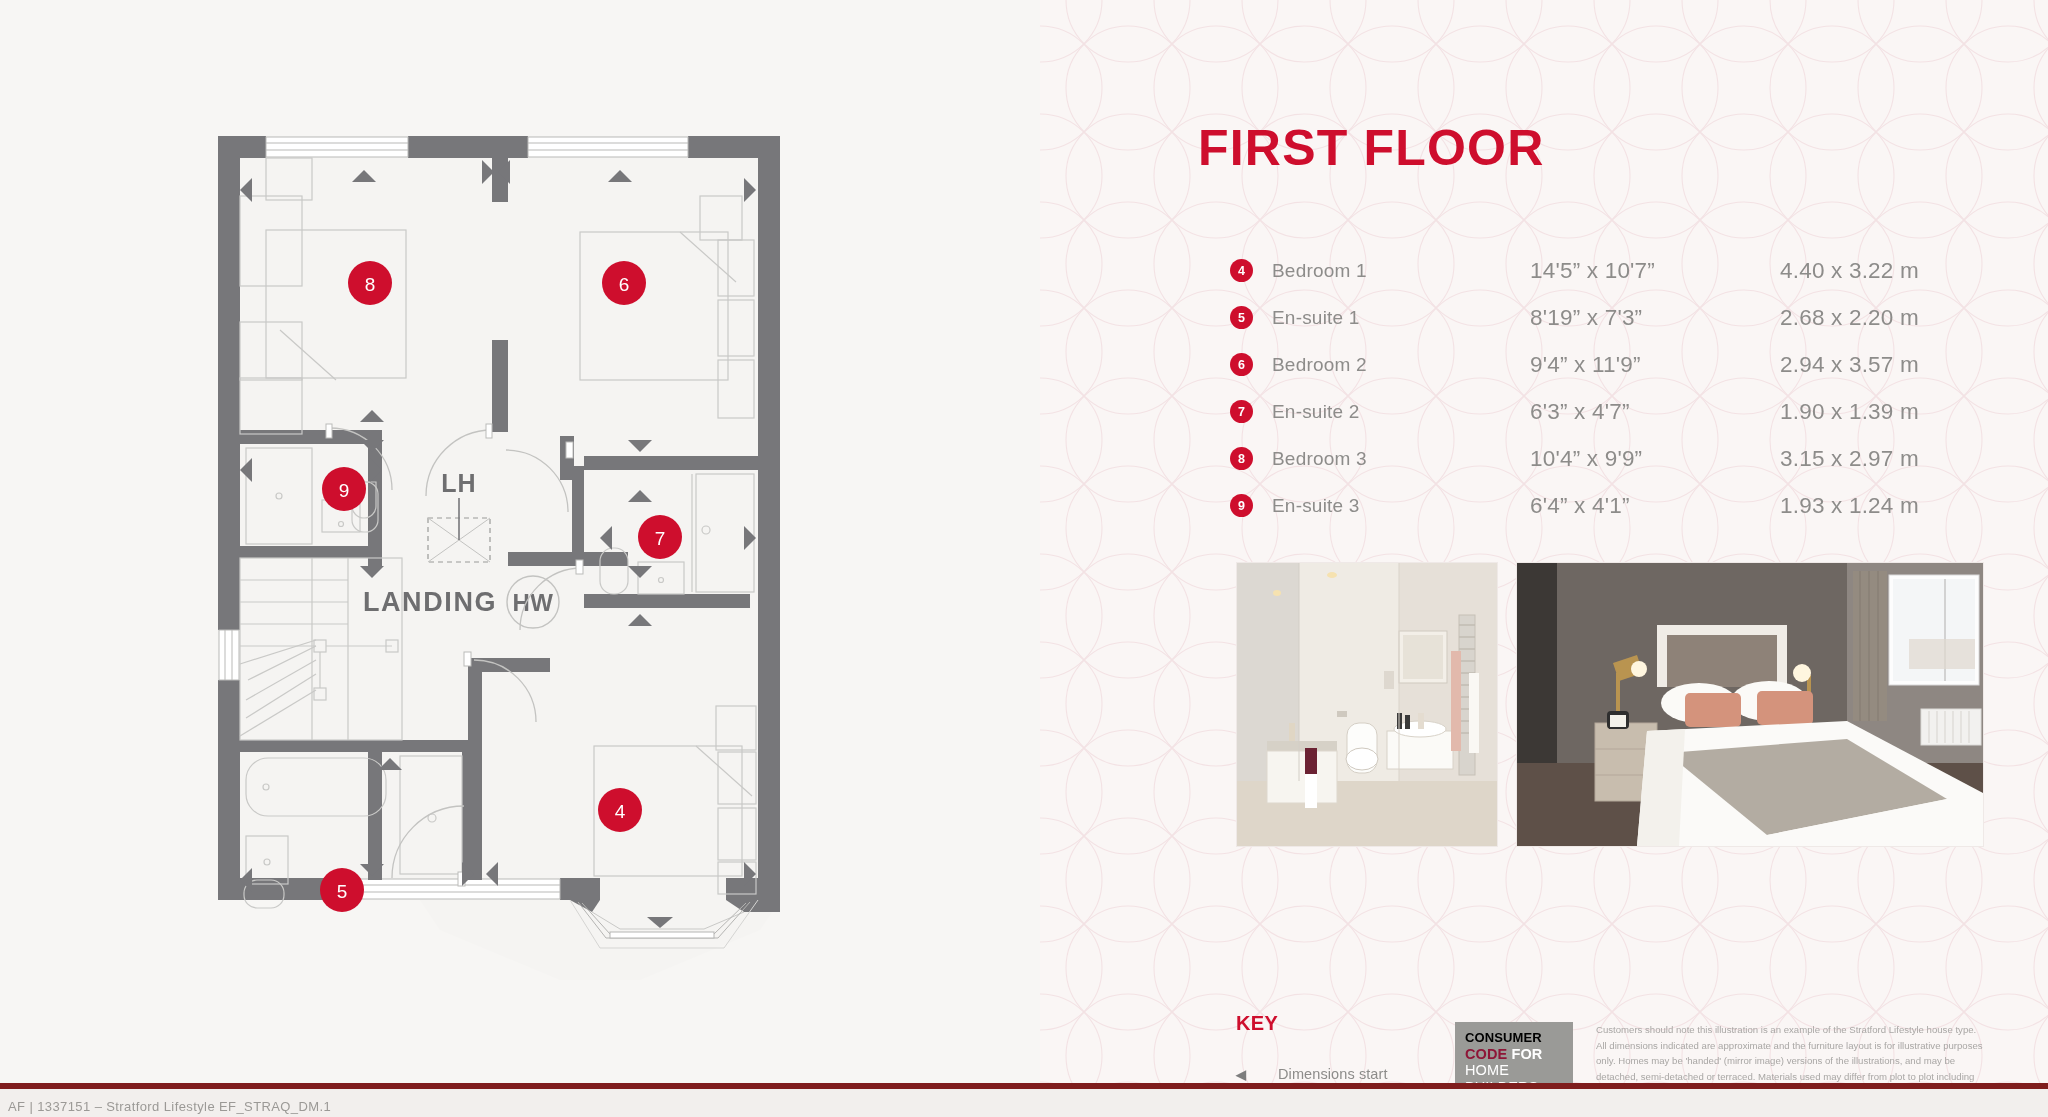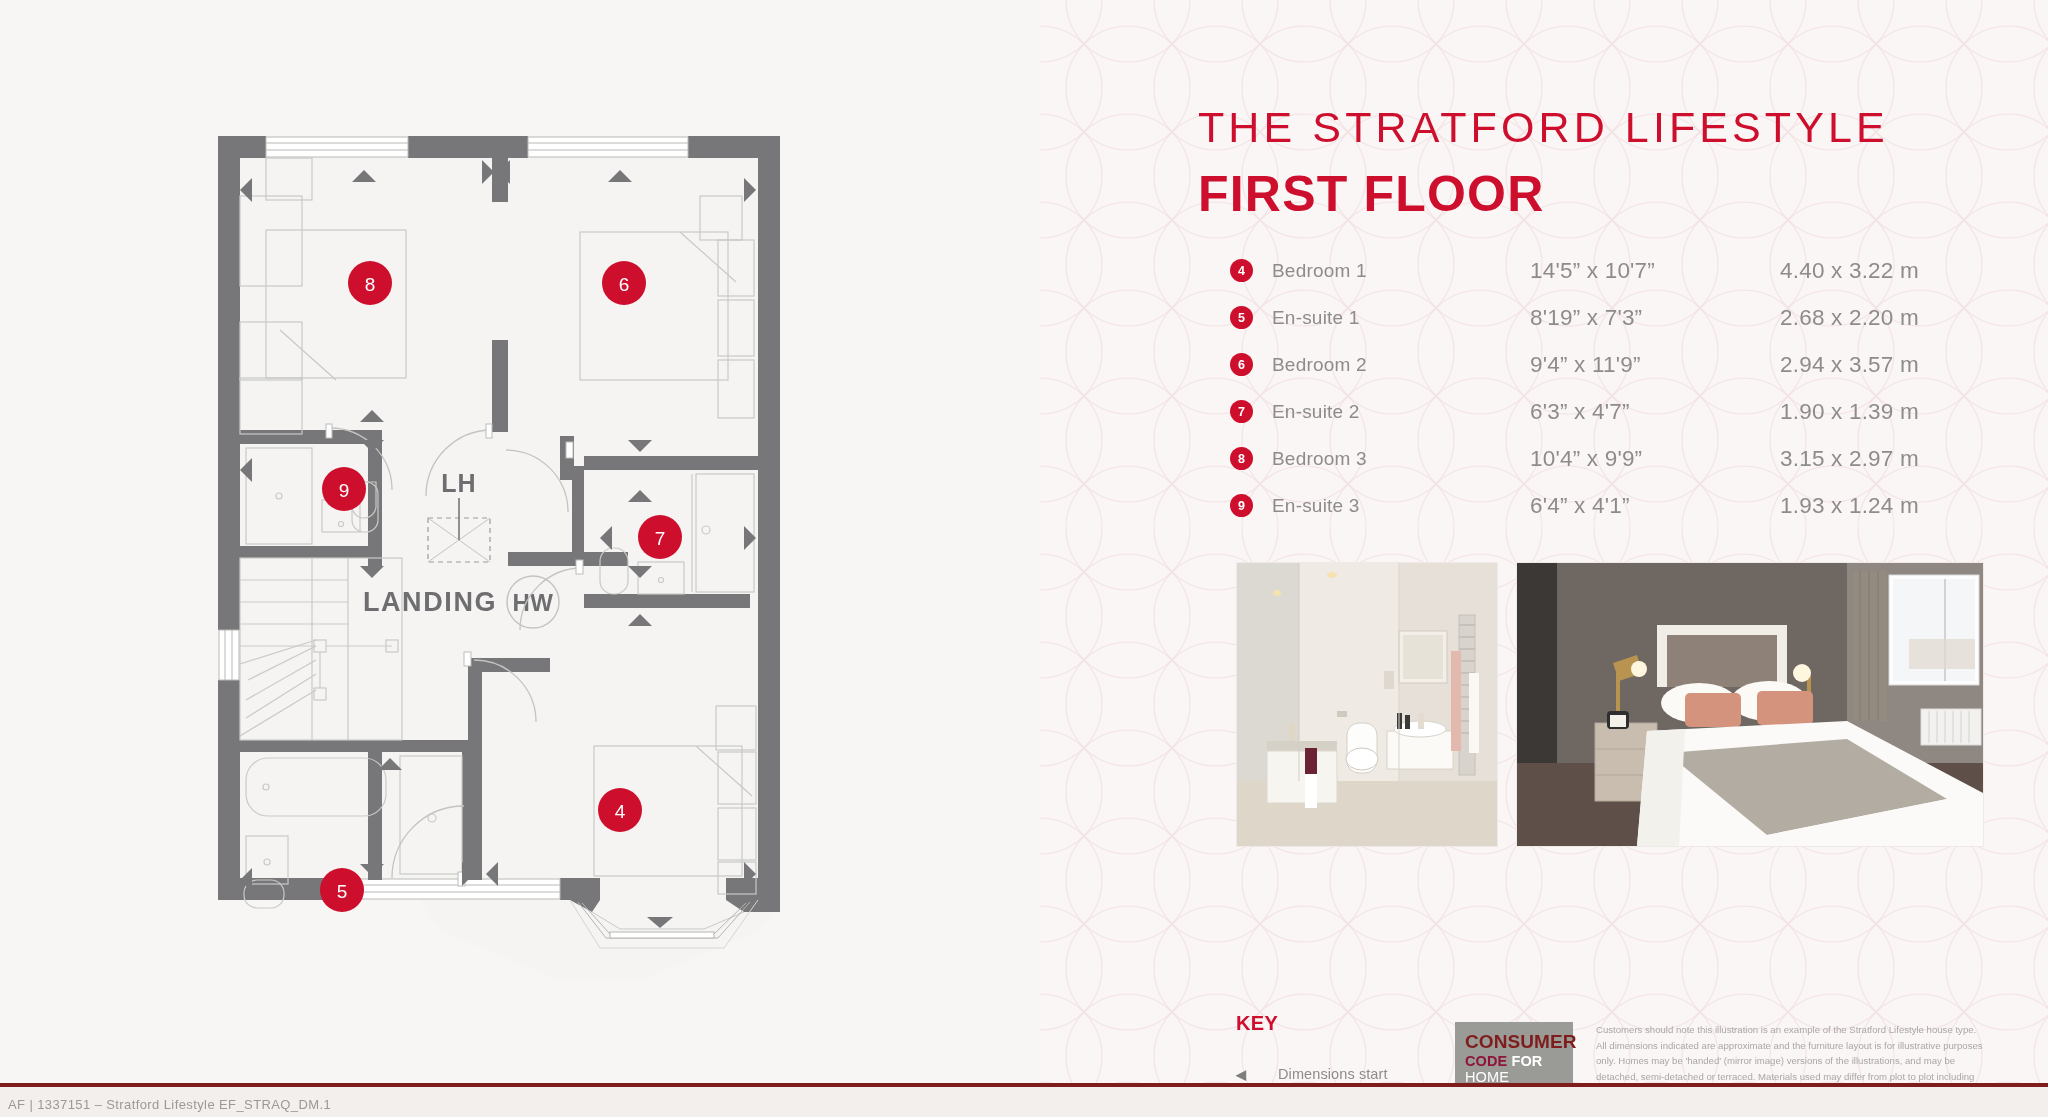--- a/index.html
+++ b/index.html
@@ -137,21 +137,21 @@
   
   #cc-logo {
     position: absolute; left: 1455px; top: 1022px;
     width: 118px; height: 82px;
   }
   #cc-top {
     width: 118px; height: 62px;
     background: #9a9a97;
     padding: 9px 0 0 10px;
   }
-  .cc-l1 { font-size: 19px; font-weight: 700; color: #7f1d1d; line-height: 1.14; letter-spacing: 0.1px;}
+  .cc-l1 { font-size: 13px; font-weight: 700; color: #000000; line-height: 1.14; letter-spacing: 0.1px;}
   .cc-l2 { font-size: 14.5px; font-weight: 700; color: #8e1537; line-height: 1.14; letter-spacing: 0.1px;}
   .cc-l2 span { color: #ffffff; font-weight: 700; }
   .cc-l3 { font-size: 14.5px; color: #ffffff; line-height: 1.14; letter-spacing: 0.1px;}
   #cc-bot {
     width: 118px; height: 20px;
     background: #8e1537;
     display: flex; align-items: center; justify-content: center;
   }
   #cc-bot span { font-size: 9.3px; font-weight: 700; color: #ffffff; letter-spacing: 0.1px;}
 
@@ -162,21 +162,21 @@
     font-size: 9.6px;
     line-height: 1.62;
     color: #a9a7a5;
   }
 
   
   #footer {
     position: absolute; left: 0; bottom: 0;
     width: 2048px; height: 34px;
     background: #f2efed;
-    border-top: 4px solid #7f1d1d;
+    border-top: 6px solid #7f1d1d;
   }
   #footer-text {
     position: absolute; left: 8px; top: 10px;
     font-size: 13px; color: #9b9996; letter-spacing: 0.4px;
   }
 </style>
 </head>
 <body>
 
 <div id="page">
@@ -456,21 +456,20 @@
           <use href="#circgrid" y="704"></use>
         <use href="#circgrid" y="792"></use>
           <use href="#circgrid" y="880"></use>
         <use href="#circgrid" y="968"></use>
           <use href="#circgrid" y="1056"></use>
         <use href="#circgrid" y="1144"></use>
       </g>
     </svg>
 
     <div class="title-block">
-      <div class="title-line1">THE STRATFORD LIFESTYLE</div>
       <div class="title-line2">FIRST FLOOR</div>
     </div>
 
     <div id="room-list">
       <div class="room-row">
         <div class="badge">4</div>
         <div class="room-name">Bedroom 1</div>
         <div class="room-imp">14'5” x 10'7”</div>
         <div class="room-met">4.40 x 3.22 m</div>
       </div>

